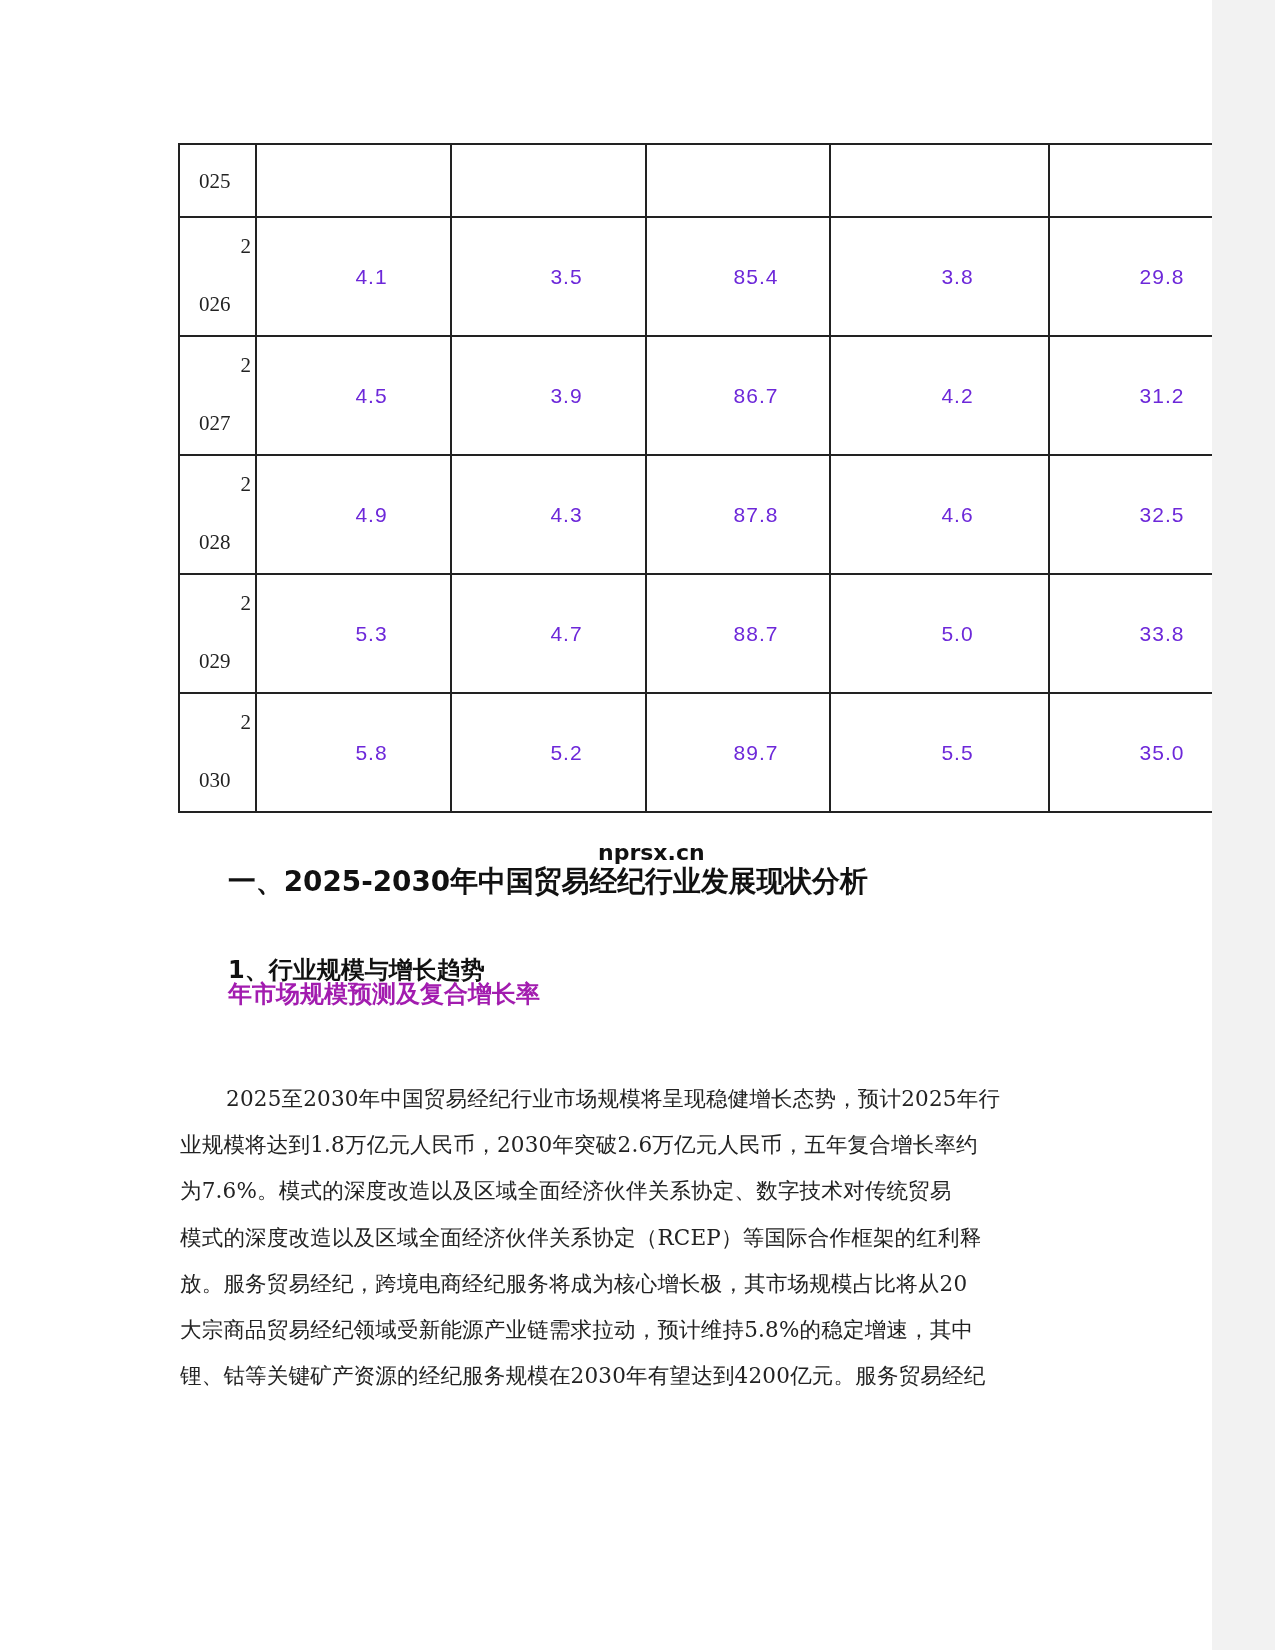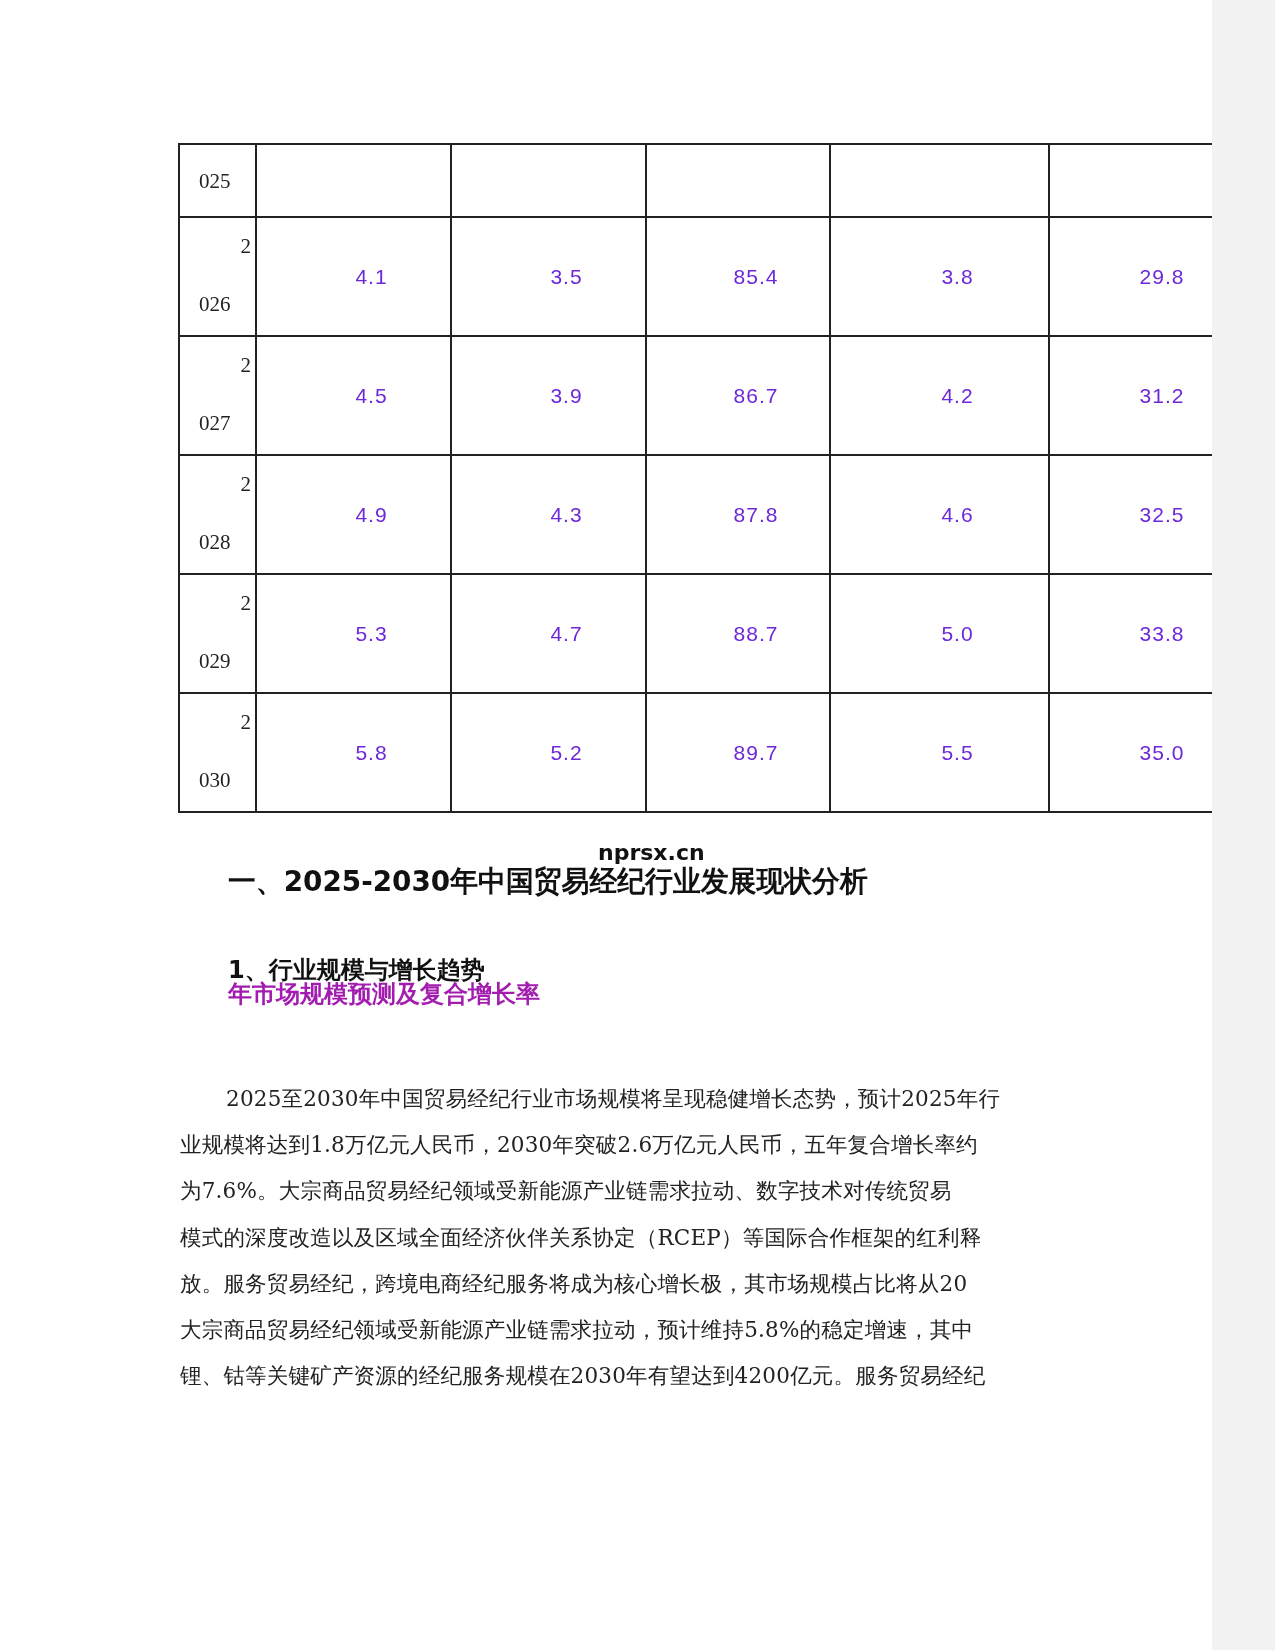--- a/index.html
+++ b/index.html
@@ -236,20 +236,20 @@
 
   <div class="watermark">nprsx.cn</div>
 
   <div class="h1">一、2025-2030年中国贸易经纪行业发展现状分析</div>
   <div class="h2">1、行业规模与增长趋势</div>
   <div class="h3">年市场规模预测及复合增长率</div>
 
   <div class="body-text">
     <div class="body-line indent">2025至2030年中国贸易经纪行业市场规模将呈现稳健增长态势，预计2025年行</div>
     <div class="body-line">业规模将达到1.8万亿元人民币，2030年突破2.6万亿元人民币，五年复合增长率约</div>
-    <div class="body-line">为7.6%。大宗商品贸易经纪领域受新能源产业链需求拉动、数字技术对传统贸易</div>
+    <div class="body-line">为7.6%。模式的深度改造以及区域全面经济伙伴关系协定、数字技术对传统贸易</div>
     <div class="body-line">模式的深度改造以及区域全面经济伙伴关系协定（RCEP）等国际合作框架的红利释</div>
     <div class="body-line">放。服务贸易经纪，跨境电商经纪服务将成为核心增长极，其市场规模占比将从20</div>
     <div class="body-line">大宗商品贸易经纪领域受新能源产业链需求拉动，预计维持5.8%的稳定增速，其中</div>
     <div class="body-line">锂、钴等关键矿产资源的经纪服务规模在2030年有望达到4200亿元。服务贸易经纪</div>
   </div>
 
 </div>
 
 </body></html>

